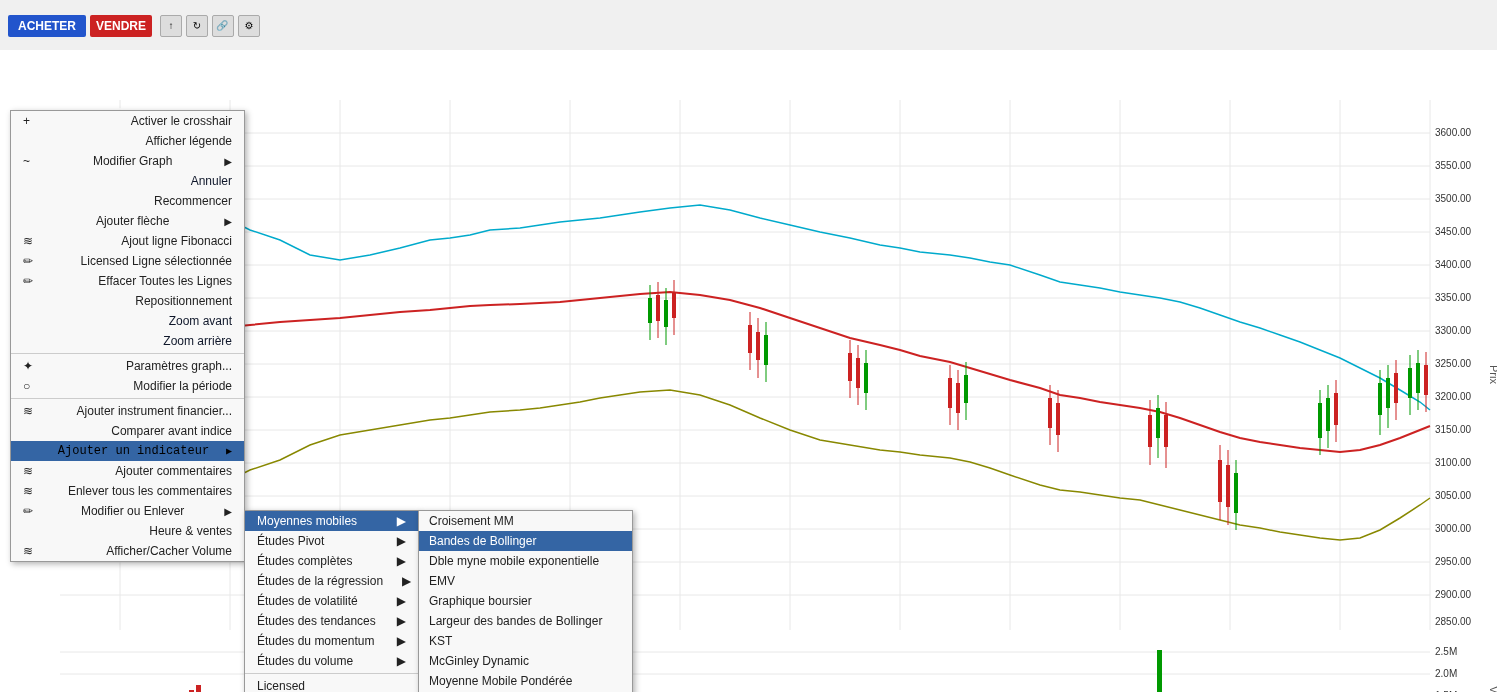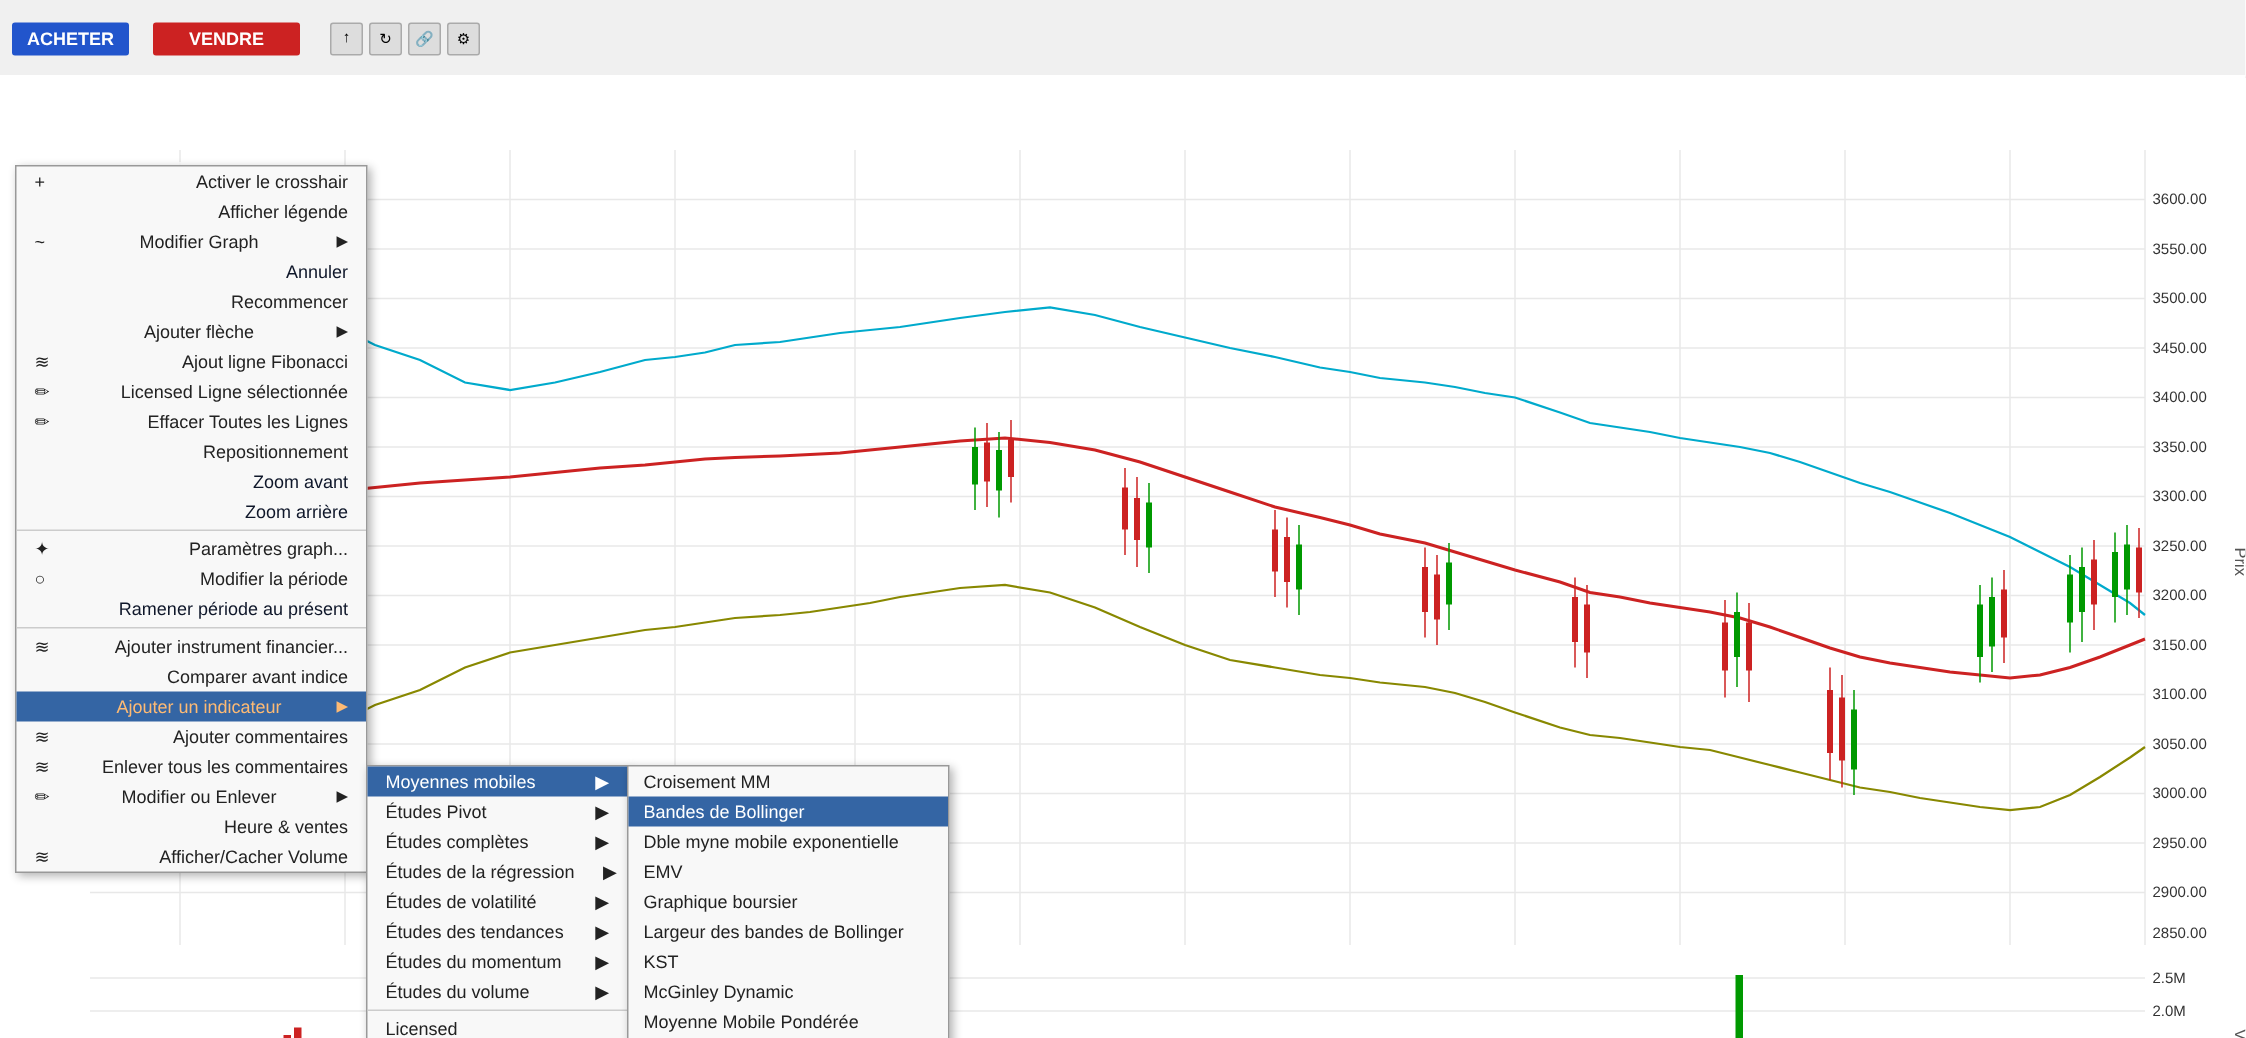--- a/index.html
+++ b/index.html
@@ -2,28 +2,28 @@
 <html><head>
   <meta charset="utf-8">
   <style>
     * { margin: 0; padding: 0; box-sizing: border-box; }
     body { width: 1497px; height: 692px; overflow: hidden; background: #ffffff; font-family: Arial, sans-serif; font-size: 12px; position: relative; }
 
     
     .toolbar {
       position: absolute; top: 0; left: 0; width: 1497px; height: 52px;
       background: #f0f0f0; border-bottom: 1px solid #ccc;
-      display: flex; align-items: center; padding: 0 8px; gap: 16px;
+      display: flex; align-items: center; padding: 0 8px; gap: 4px;
     }
     .btn-acheter {
       background: #2255cc; color: white; border: none; padding: 4px 10px;
       font-weight: bold; font-size: 12px; cursor: pointer; border-radius: 2px;
     }
     .btn-vendre {
-      background: #cc2222; color: white; border: none; padding: 4px 24px;
+      background: #cc2222; color: white; border: none; padding: 4px 6px;
       font-weight: bold; font-size: 12px; cursor: pointer; border-radius: 2px;
     }
     .toolbar-icons { display: flex; gap: 4px; align-items: center; margin-left: 4px; }
     .toolbar-icon { width: 22px; height: 22px; background: #ddd; border: 1px solid #aaa; border-radius: 2px; display: flex; align-items: center; justify-content: center; cursor: pointer; font-size: 10px; }
 
     
     .chart-area {
       position: absolute; top: 50px; left: 0; width: 1497px; height: 642px;
       background: #ffffff;
     }
@@ -32,21 +32,21 @@
     .context-menu {
       position: absolute; top: 90px; left: 10px; width: 235px;
       background: #f8f8f8; border: 1px solid #999; box-shadow: 2px 2px 6px rgba(0,0,0,0.3);
       z-index: 100; font-size: 12px;
     }
     .menu-item {
       padding: 3px 12px; cursor: pointer; white-space: nowrap; display: flex; align-items: center; justify-content: space-between;
       color: #222;
     }
     .menu-item.disabled { color: #0f172a; cursor: default; }
-    .menu-item.active { background: #3465a4; color: #fdba74; }
+    .menu-item.active { background: #3465a4; color: #000000; font-family: Liberation Mono, monospace; }
     .menu-item .arrow { font-size: 10px; }
     .menu-separator { height: 1px; background: #ccc; margin: 2px 0; }
 
     
     .submenu-moyennes {
       position: absolute; top: 90px; left: 244px; width: 175px;
       background: #f8f8f8; border: 1px solid #999; box-shadow: 2px 2px 6px rgba(0,0,0,0.3);
       z-index: 101; font-size: 12px;
     }
     .submenu-item {
@@ -465,24 +465,20 @@
     </div>
     <div class="menu-separator"></div>
     <div class="menu-item">
       <span style="width:18px;display:inline-block;">✦</span>
       <span>Paramètres graph...</span>
     </div>
     <div class="menu-item">
       <span style="width:18px;display:inline-block;">○</span>
       <span>Modifier la période</span>
     </div>
-    <div class="menu-item disabled">
-      <span style="width:18px;display:inline-block;"></span>
-      <span>Ramener période au présent</span>
-    </div>
     <div class="menu-separator"></div>
     <div class="menu-item">
       <span style="width:18px;display:inline-block;">≋</span>
       <span>Ajouter instrument financier...</span>
     </div>
     <div class="menu-item">
       <span style="width:18px;display:inline-block;"></span>
       <span>Comparer avant indice</span>
     </div>
     <div class="menu-item active">

